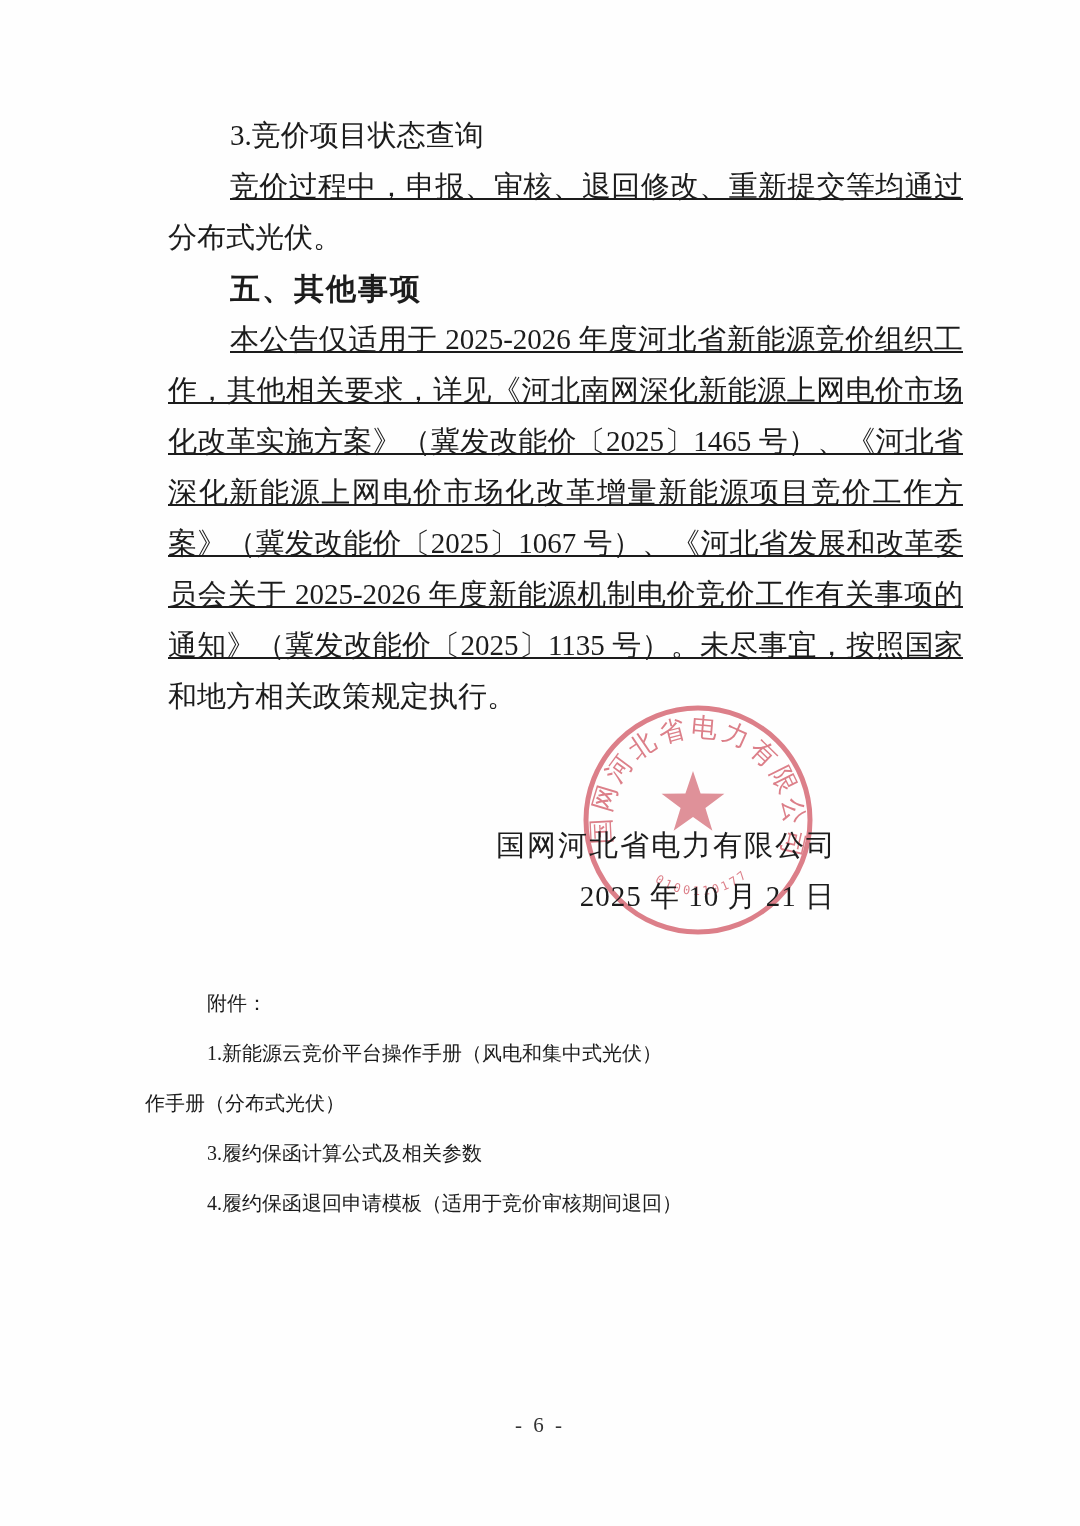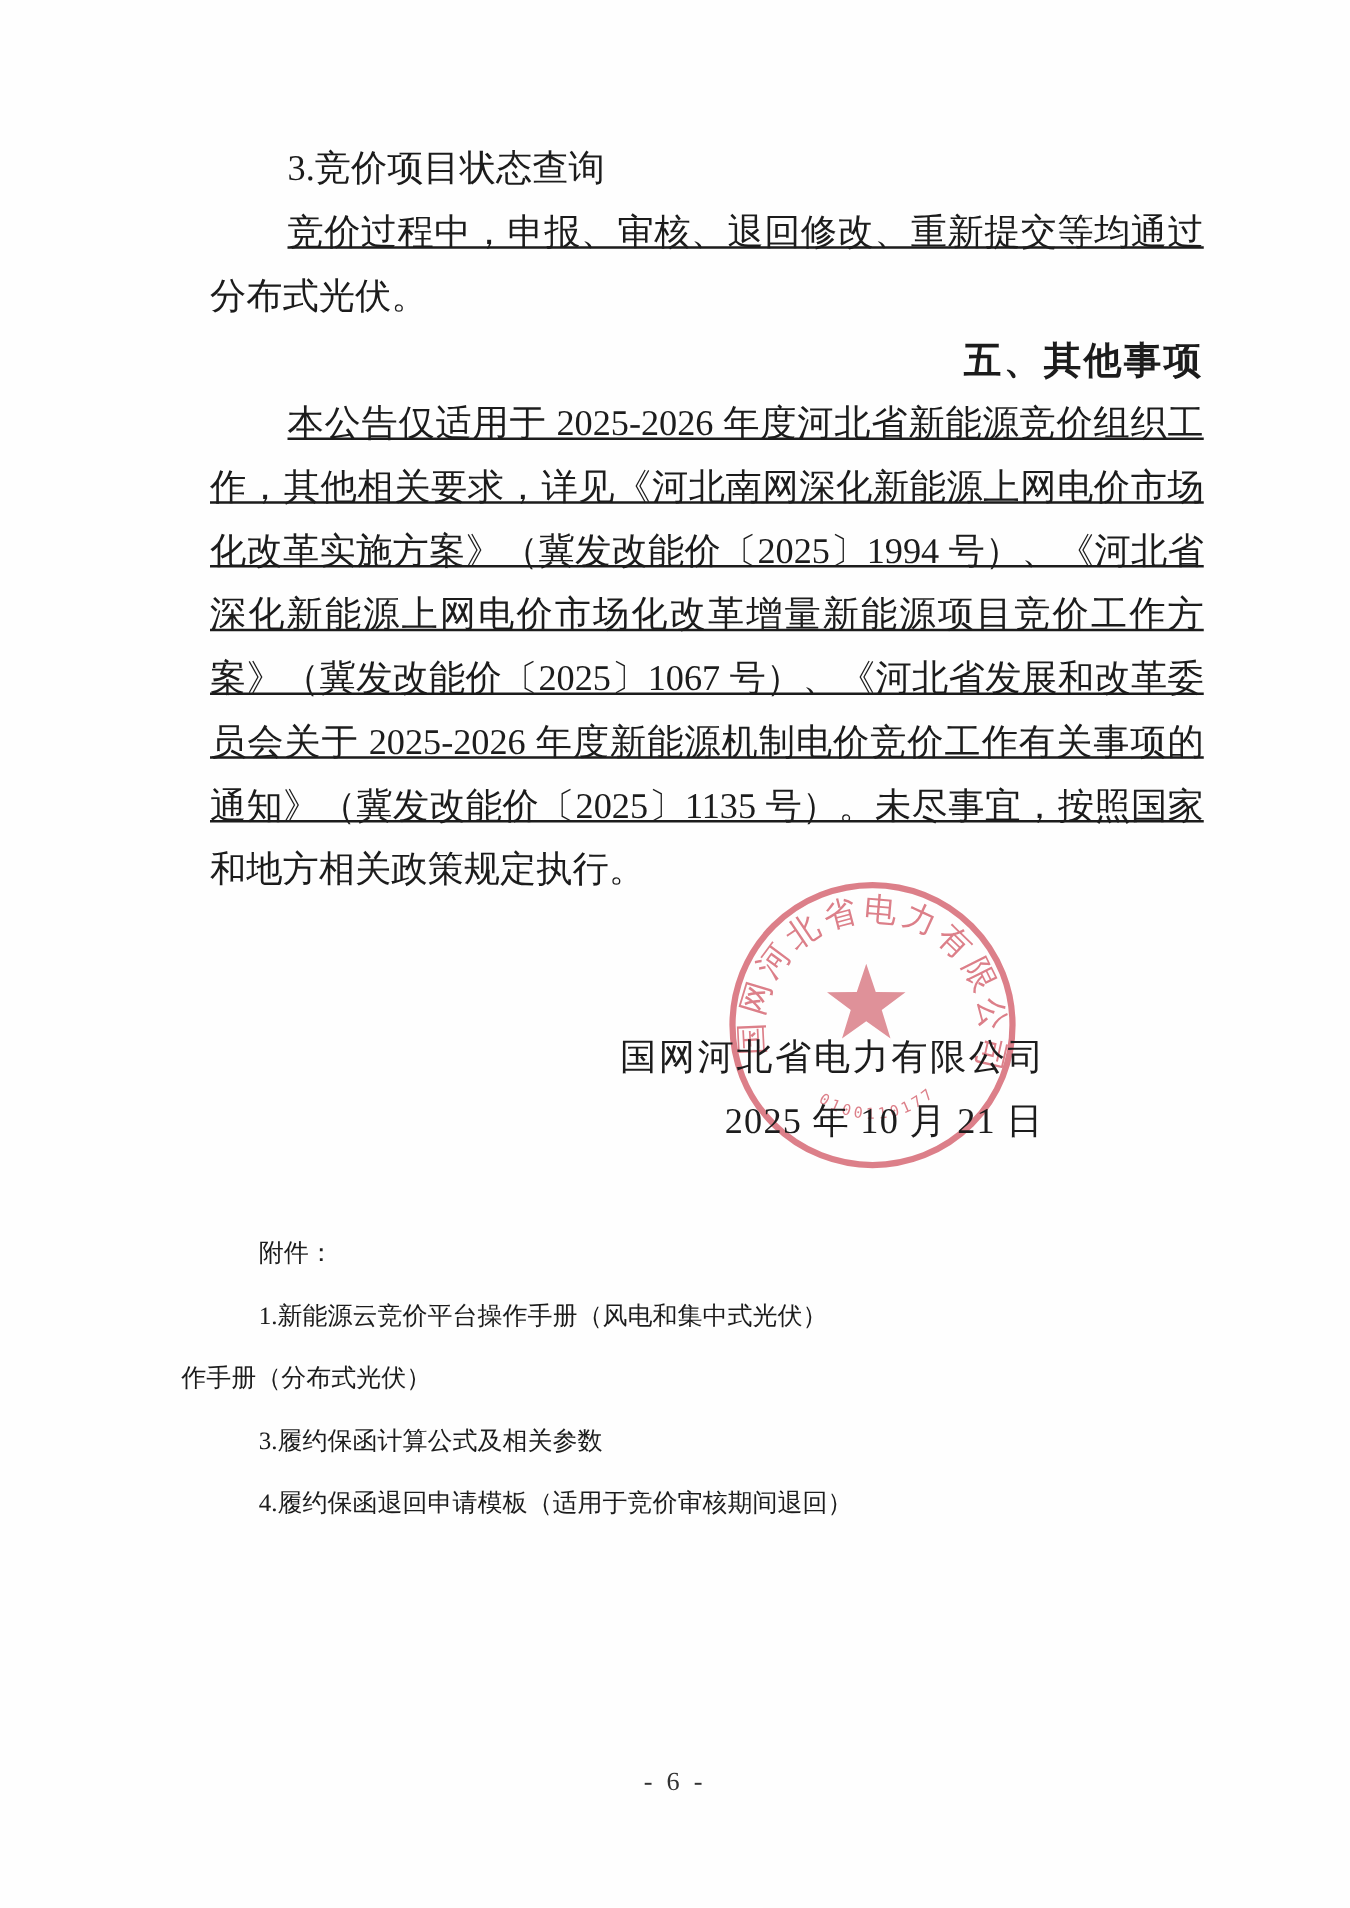--- a/index.html
+++ b/index.html
@@ -28,21 +28,20 @@
     text-align: justify;
     text-align-last: justify;
     text-decoration: underline;
   }
   .line.indent { text-indent: 62px; }
   .line.heading {
     font-family: "Liberation Sans", "DejaVu Sans", sans-serif;
     font-weight: bold;
     font-size: 30px;
     letter-spacing: 2px;
-    text-align: right;
   }
   .sig-company {
     position: absolute;
     top: 826px;
     left: 0;
     right: 243px;
     text-align: right;
     font-size: 29px;
     letter-spacing: 2px;
     z-index: 2;
@@ -94,21 +93,21 @@
 
 <div class="page">
 
   <div class="body-text">
     <div class="line indent">3.竞价项目状态查询</div>
     <div class="line indent fill">竞价过程中，申报、审核、退回修改、重新提交等均通过</div>
     <div class="line">分布式光伏。</div>
     <div class="line indent heading">五、其他事项</div>
     <div class="line indent fill">本公告仅适用于 2025-2026 年度河北省新能源竞价组织工</div>
     <div class="line fill">作，其他相关要求，详见《河北南网深化新能源上网电价市场</div>
-    <div class="line fill">化改革实施方案》（冀发改能价〔2025〕1994 号）、《河北省</div>
+    <div class="line fill">化改革实施方案》（冀发改能价〔2025〕1465 号）、《河北省</div>
     <div class="line fill">深化新能源上网电价市场化改革增量新能源项目竞价工作方</div>
     <div class="line fill">案》（冀发改能价〔2025〕1067 号）、《河北省发展和改革委</div>
     <div class="line fill">员会关于 2025-2026 年度新能源机制电价竞价工作有关事项的</div>
     <div class="line fill">通知》（冀发改能价〔2025〕1135 号）。未尽事宜，按照国家</div>
     <div class="line">和地方相关政策规定执行。</div>
   </div>
 
   <div class="sig-company">国网河北省电力有限公司</div>
   <div class="sig-date">2025 年 10 月 21 日</div>
 

